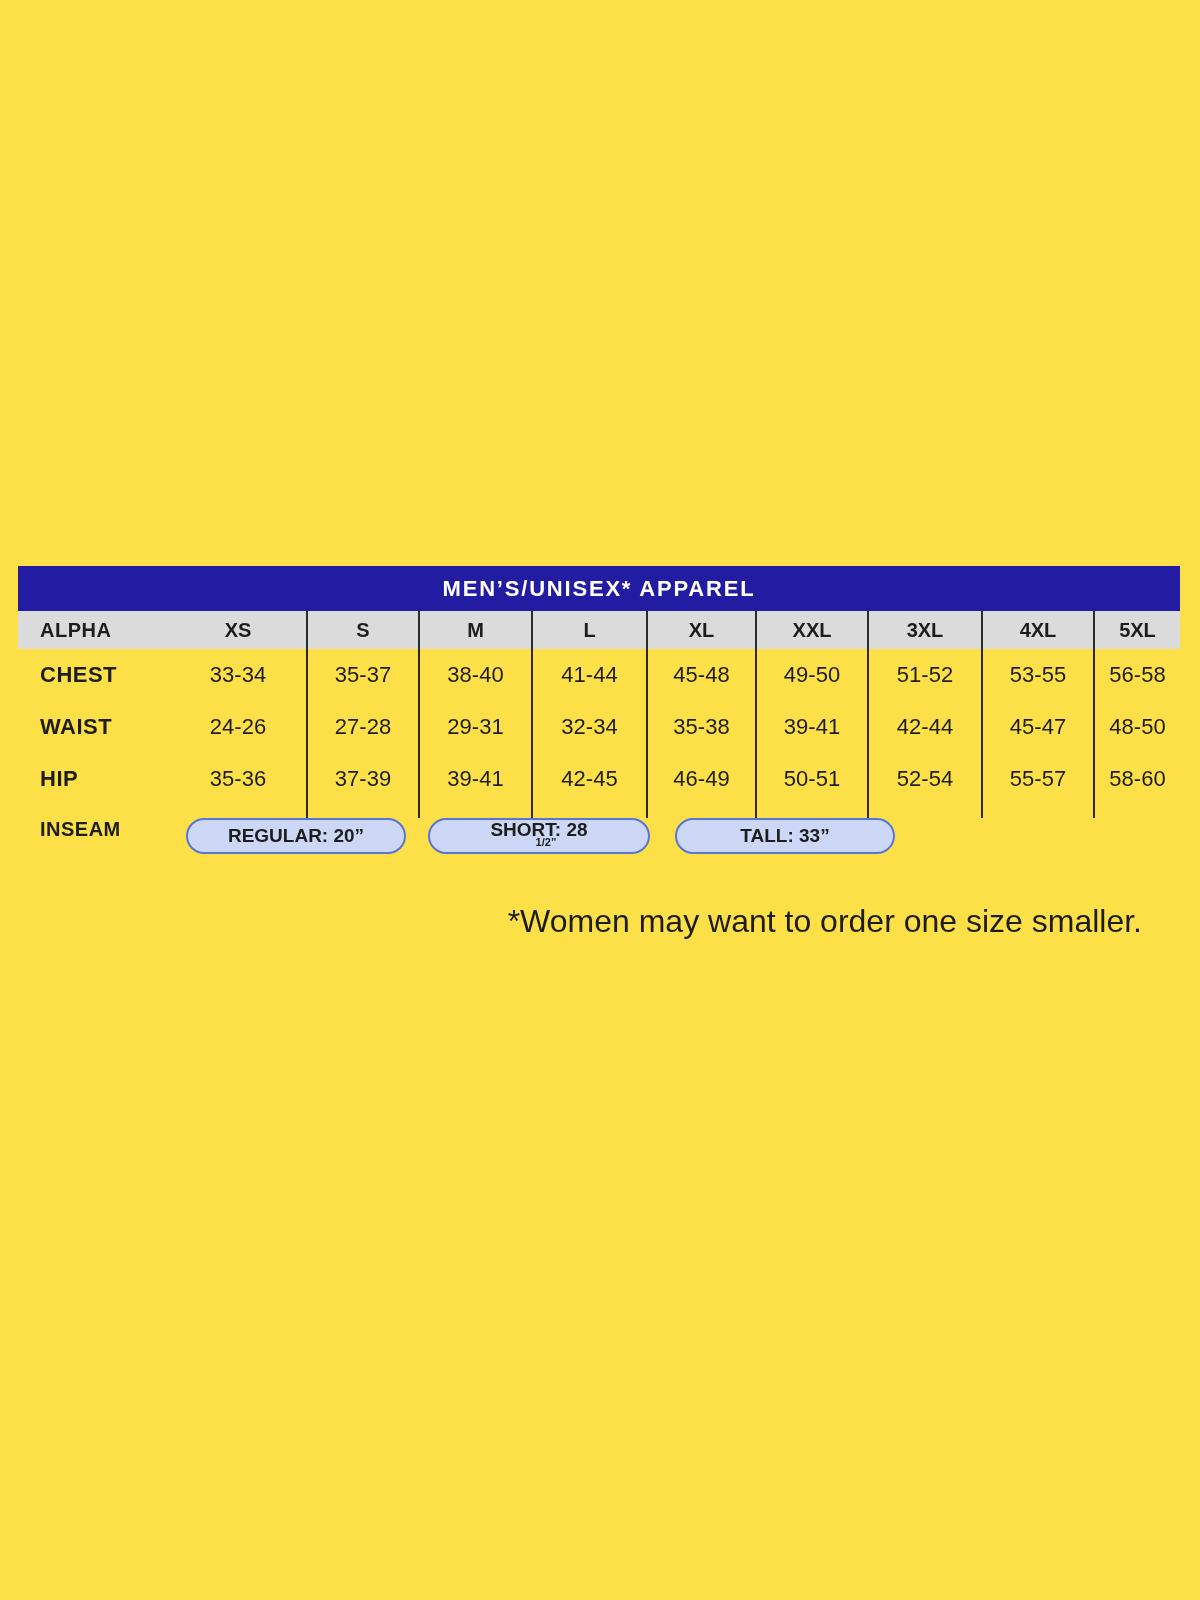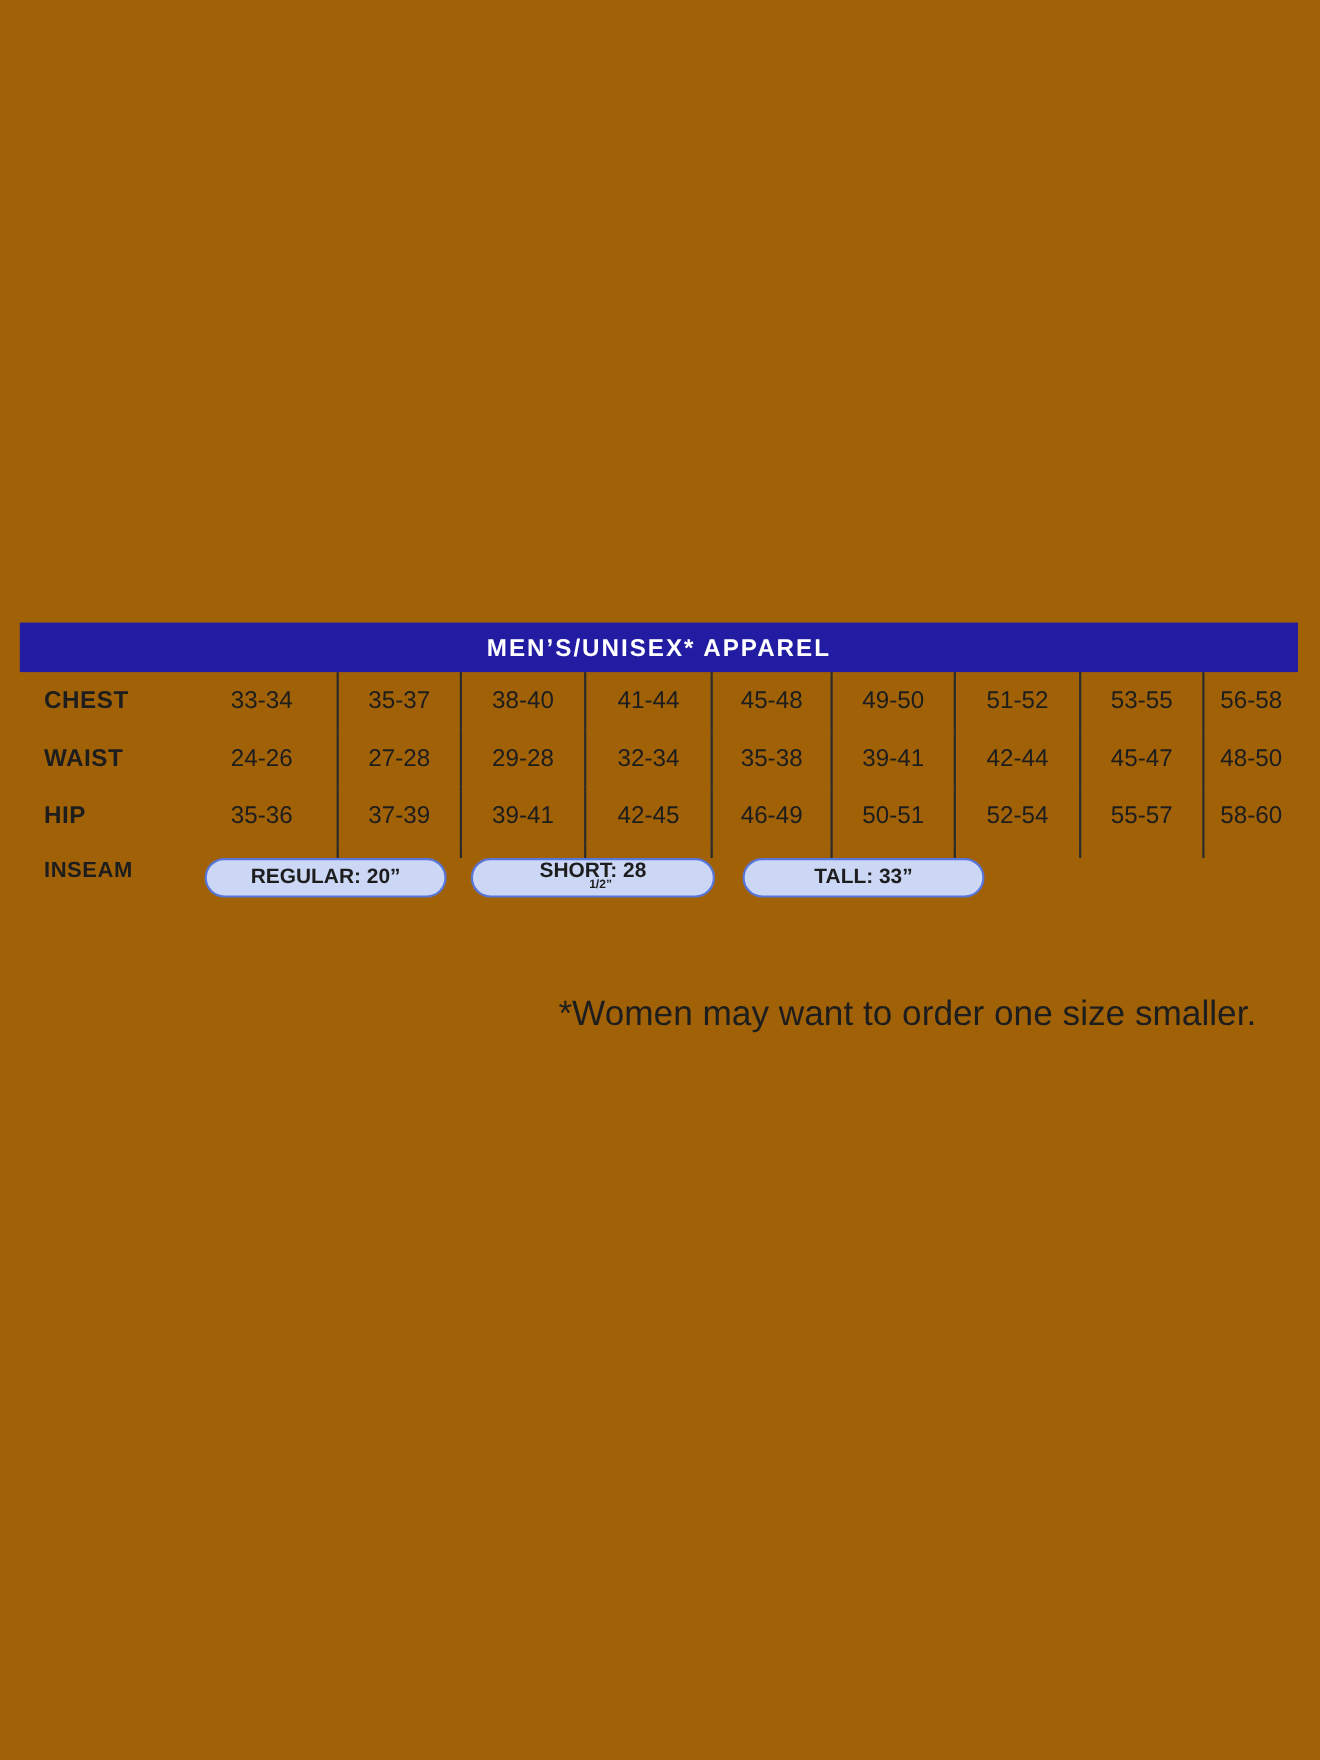--- a/index.html
+++ b/index.html
@@ -2,21 +2,21 @@
 <html style="--header_bg: #221ca3; --header_text: #ffffff; --subheader_bg: #dbdbdb; --line: #2b2b2b; --pill_bg: #cbd7f5; --pill_border: #5875d9; --text: #1d1d1d;"><head>
 <meta charset="utf-8">
 <style>
   * { margin:0; padding:0; box-sizing:border-box; }
   html,body { background:#ffffff; }
   body { font-family:"Liberation Sans", sans-serif; color:var(--text, #1d1d1d); }
 
   .page {
     position:relative;
     width:1200px; height:1600px;
-    background:#a16207;
+    background:#fde047;
     overflow:hidden;
   }
 
   .size-table {
     position:absolute;
     left:18px; top:566px;
     width:1162px;
   }
 
   .table-title {
@@ -84,39 +84,51 @@
 </style>
 </head>
 <body>
 
 <div class="page">
 
   <div class="size-table">
 
     <div class="table-title">MEN’S/UNISEX* APPAREL</div>
 
+    <div class="grid-row alpha-row">
+      <div class="cell label-cell">ALPHA</div>
+      <div class="cell">XS</div>
+      <div class="cell vline">S</div>
+      <div class="cell vline">M</div>
+      <div class="cell vline">L</div>
+      <div class="cell vline">XL</div>
+      <div class="cell vline">XXL</div>
+      <div class="cell vline">3XL</div>
+      <div class="cell vline">4XL</div>
+      <div class="cell vline">5XL</div>
+    </div>
 
     <div class="grid-row data-row">
       <div class="cell label-cell">CHEST</div>
       <div class="cell">33-34</div>
       <div class="cell vline">35-37</div>
       <div class="cell vline">38-40</div>
       <div class="cell vline">41-44</div>
       <div class="cell vline">45-48</div>
       <div class="cell vline">49-50</div>
       <div class="cell vline">51-52</div>
       <div class="cell vline">53-55</div>
       <div class="cell vline">56-58</div>
     </div>
 
     <div class="grid-row data-row">
       <div class="cell label-cell">WAIST</div>
       <div class="cell">24-26</div>
       <div class="cell vline">27-28</div>
-      <div class="cell vline">29-28</div>
+      <div class="cell vline">29-31</div>
       <div class="cell vline">32-34</div>
       <div class="cell vline">35-38</div>
       <div class="cell vline">39-41</div>
       <div class="cell vline">42-44</div>
       <div class="cell vline">45-47</div>
       <div class="cell vline">48-50</div>
     </div>
 
     <div class="grid-row data-row">
       <div class="cell label-cell">HIP</div>

